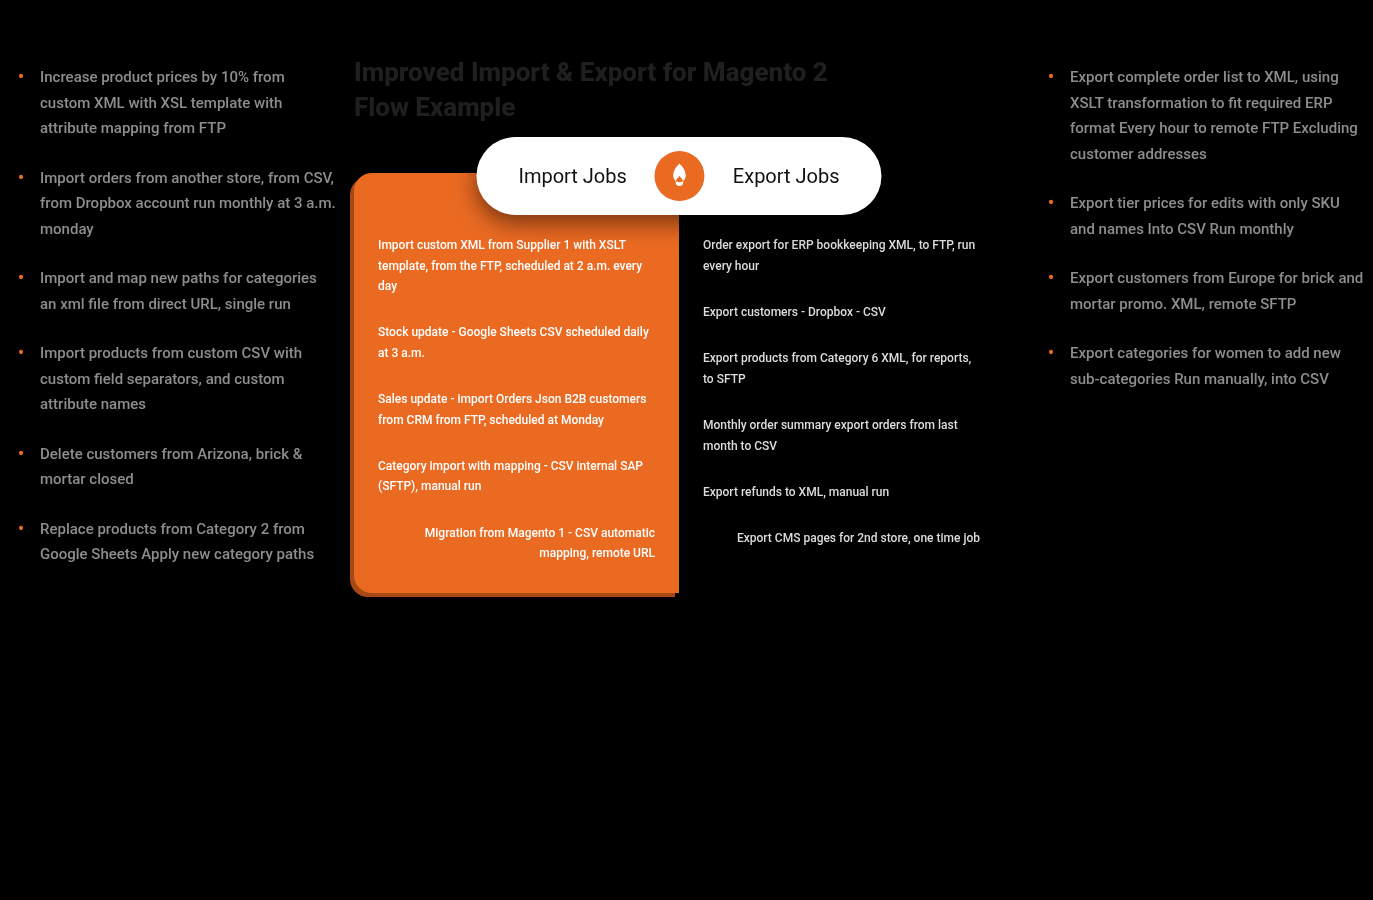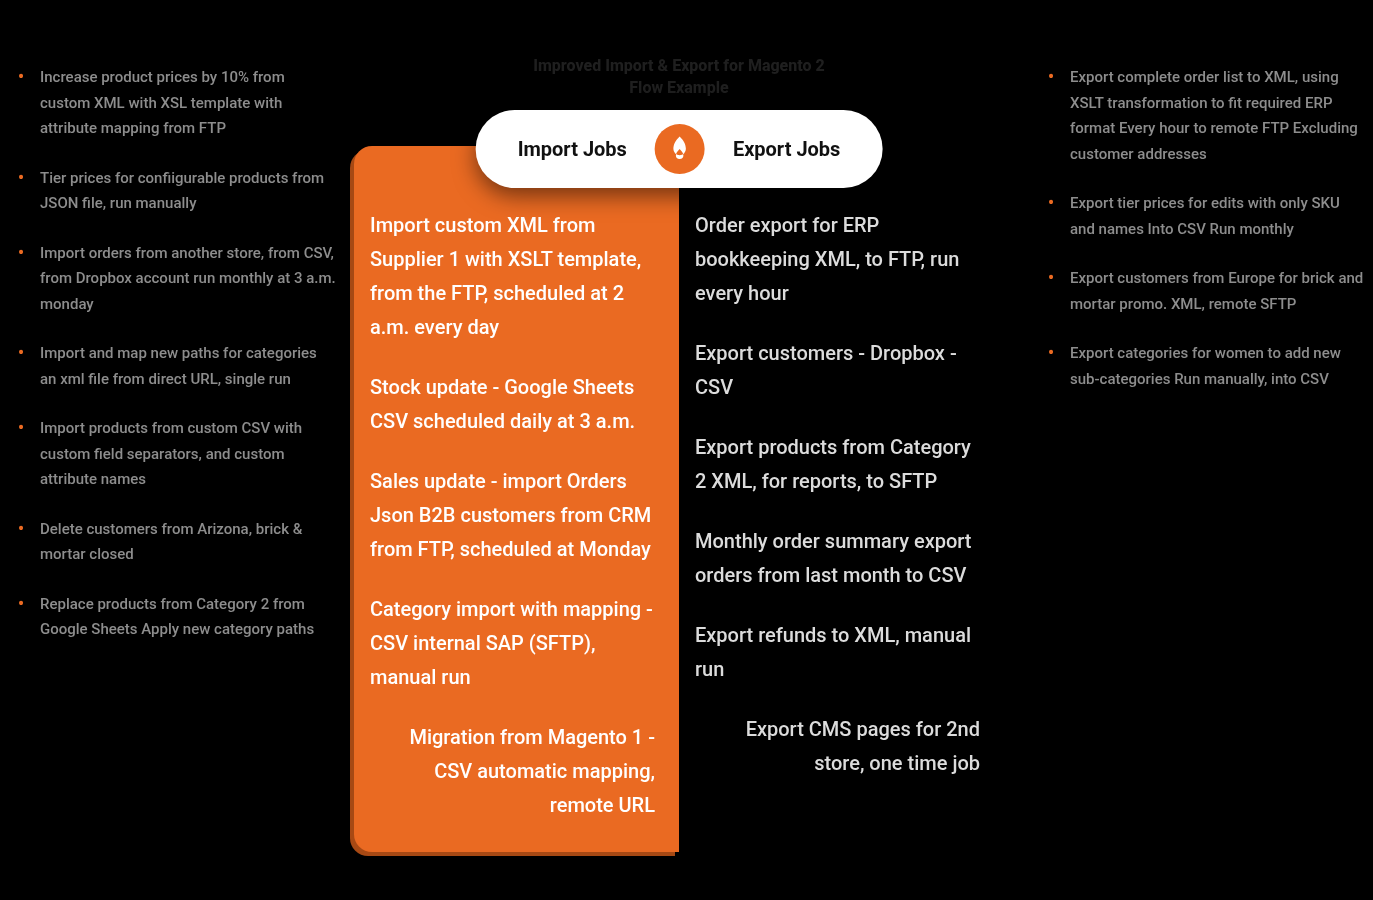--- a/index.html
+++ b/index.html
@@ -55,25 +55,24 @@
 
   
   .center {
     flex: 1;
     display: flex;
     flex-direction: column;
     align-items: center;
     position: relative;
   }
   .title-area {
-    text-align: center;
     padding-bottom: 10px;
     color: #222;
     font-weight: 800;
-    font-size: 16px;
+    font-size: 26px;
     line-height: 1.35;
     width: 100%;
     opacity: 0.92;
     user-select: none;
   }
   .panel-box {
     position: relative;
     width: 650px;
     display: flex;
     border-radius: 18px;
@@ -100,42 +99,42 @@
     background: #fff;
     border-radius: 60px;
     display: flex;
     align-items: center;
     gap: 0;
     padding: 14px 42px;
     z-index: 5;
     box-shadow: 0 8px 22px rgba(0,0,0,0.5);
   }
   .pill-label {
-    font-weight: 700;
+    font-weight: 400;
     font-size: 20px;
     color: #111;
     white-space: nowrap;
   }
   .pill-icon {
     width: 50px;
     height: 50px;
     border-radius: 50%;
     background: #ea6a22;
     margin: 0 28px;
     display: flex;
     align-items: center;
     justify-content: center;
     flex-shrink: 0;
   }
   .pill-icon svg { display:block; }
 
   .half {
     flex: 1;
-    padding: 62px 24px 30px 16px;
-    font-size: 20px;
+    padding: 62px 24px 30px 24px;
+    font-size: 12px;
     line-height: 1.7;
     font-weight: 500;
     z-index: 2;
     position: relative;
   }
   .half.import {
     background: #ea6a22;
     color: #fff;
     border-top-left-radius: 18px;
     border-bottom-left-radius: 18px;
@@ -151,21 +150,20 @@
   .half p:last-child { margin-bottom: 0; text-align: right; }
 </style>
 </head>
 <body>
 
 <div class="wrap">
 
   <div class="side-col left">
     <ul>
       <li>Increase product prices by 10% from custom XML with XSL template with attribute mapping from FTP</li>
-      <li>Tier prices for confiigurable products from JSON file, run manually</li>
       <li>Import orders from another store, from CSV, from Dropbox account run monthly at 3 a.m. monday</li>
       <li>Import and map new paths for categories an xml file from direct URL, single run</li>
       <li>Import products from custom CSV with custom field separators, and custom attribute names</li>
       <li>Delete customers from Arizona, brick &amp; mortar closed</li>
       <li>Replace products from Category 2 from Google Sheets Apply new category paths</li>
     </ul>
   </div>
 
   <div class="center">
     <div class="title-area">
@@ -189,21 +187,21 @@
         <p>Import custom XML from Supplier 1 with XSLT template, from the FTP, scheduled at 2 a.m. every day</p>
         <p>Stock update - Google Sheets CSV scheduled daily at 3 a.m.</p>
         <p>Sales update - import Orders Json B2B customers from CRM from FTP, scheduled at Monday</p>
         <p>Category import with mapping - CSV internal SAP (SFTP), manual run</p>
         <p>Migration from Magento 1 - CSV automatic mapping, remote URL</p>
       </div>
 
       <div class="half export">
         <p>Order export for ERP bookkeeping XML, to FTP, run every hour</p>
         <p>Export customers - Dropbox - CSV</p>
-        <p>Export products from Category 2 XML, for reports, to SFTP</p>
+        <p>Export products from Category 6 XML, for reports, to SFTP</p>
         <p>Monthly order summary export orders from last month to CSV</p>
         <p>Export refunds to XML, manual run</p>
         <p>Export CMS pages for 2nd store, one time job</p>
       </div>
     </div>
   </div>
 
   <div class="side-col right">
     <ul>
       <li>Export complete order list to XML, using XSLT transformation to fit required ERP format Every hour to remote FTP Excluding customer addresses</li>

